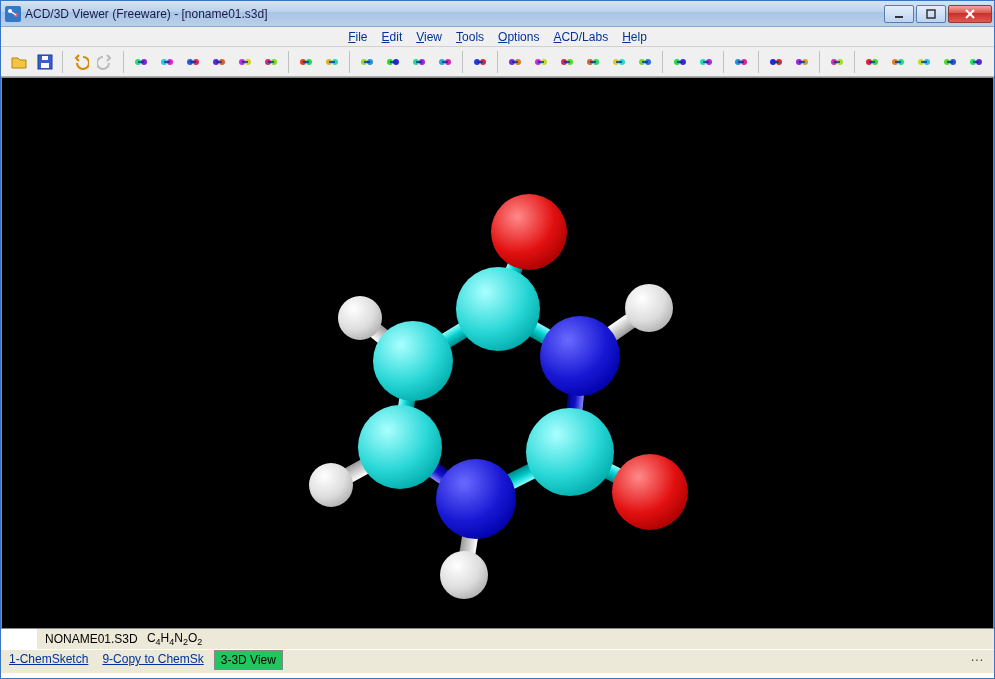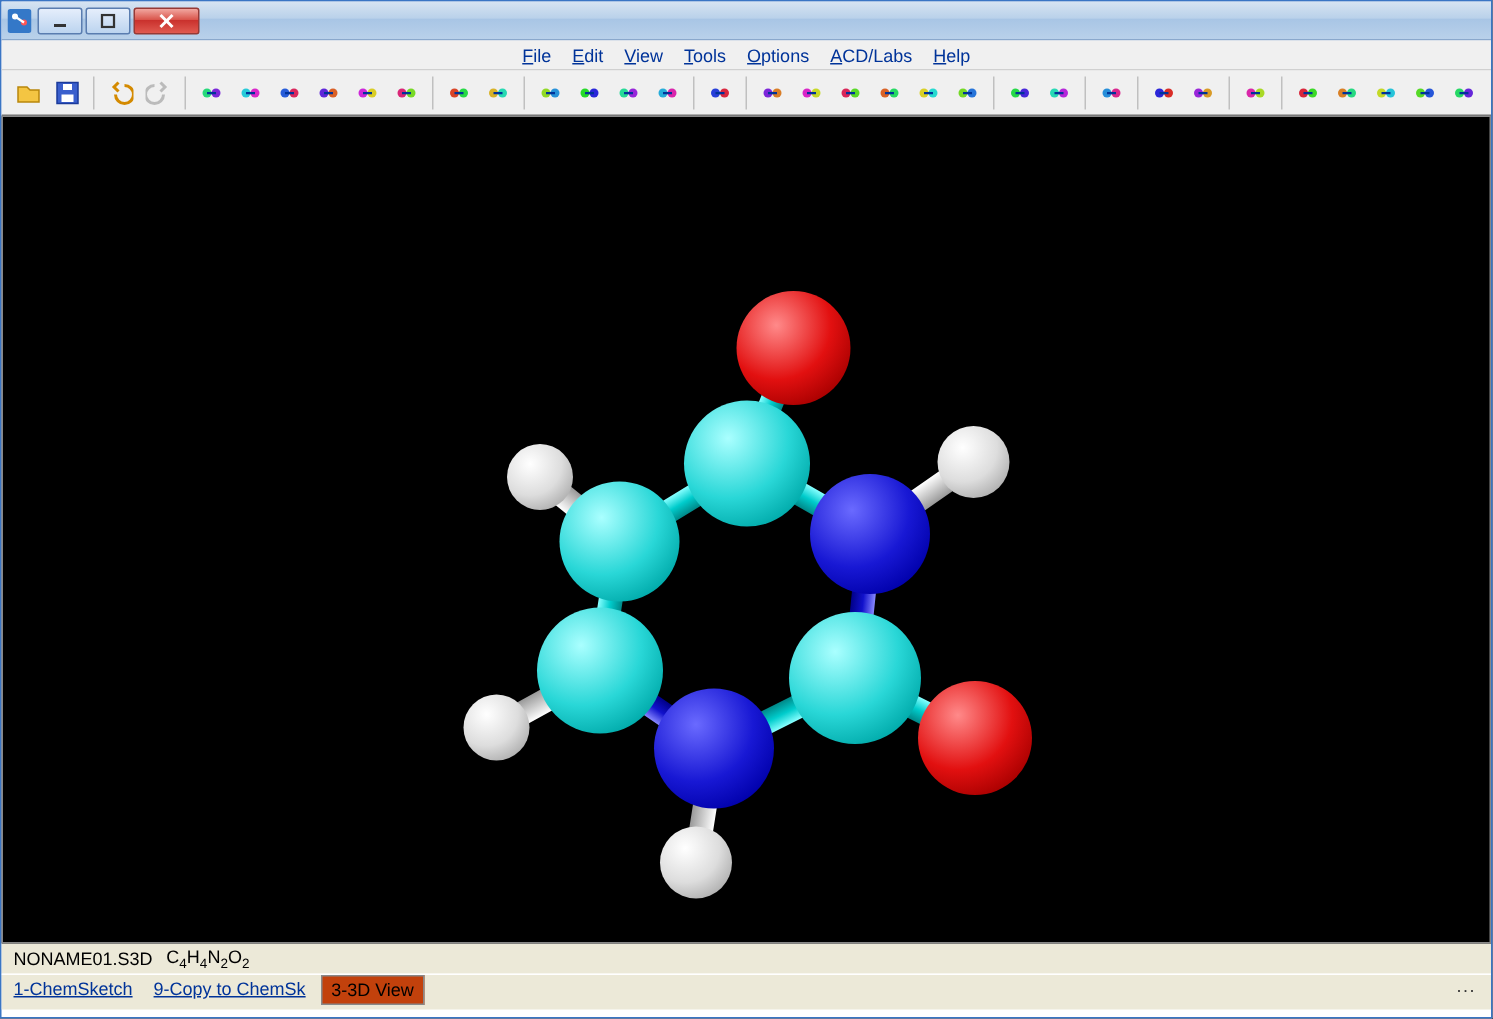--- a/index.html
+++ b/index.html
@@ -11,25 +11,25 @@
   .winbtn { width:30px; height:18px; border:1px solid #5a7db0; border-radius:2px; display:flex; align-items:center; justify-content:center; background:linear-gradient(to bottom,#e5eefb,#bcd4ef); }
   .winbtn.close { width:44px; background:linear-gradient(to bottom,#f1a7a0,#d9544a 45%,#c9302c 46%,#e05a50); border-color:#963a36; }
   .winbtn svg { width:12px; height:10px; }
   .menubar { height:20px; background:#f0f0f0; display:flex; align-items:center; padding:0 4px; gap:2px; border-bottom:1px solid #d0d0d0;justify-content:center; }
   .menu { color:#003399; padding:1px 6px; cursor:default; }
   .menu u { text-decoration:underline; }
   .toolbar { height:30px; background:#f0f0f0; display:flex; align-items:center; padding:0 6px; gap:2px; border-bottom:1px solid #b0b0b0; }
   .tbtn { width:24px; height:24px; display:flex; align-items:center; justify-content:center; }
   .sep { width:1px; height:22px; background:#c0c0c0; margin:0 3px; }
   .viewport { position:relative; height:552px; background:#000; border:1px solid #888; margin:0; }
-  .statusbar1 { height:20px; background:#ece9d8; display:flex; align-items:center; padding:0 8px; color:#000; font-family:Tahoma,sans-serif; font-size:11px; }
+  .statusbar1 { height:20px; background:#ece9d8; display:flex; align-items:center; padding:0 8px; color:#000; font-family:Tahoma,sans-serif; font-size:11px;margin-left:36px; }
   .statusbar1 .sub { font-size:9px; vertical-align:sub; }
   .statusbar2 { height:24px; background:#ece9d8; border-top:1px solid #fff; display:flex; align-items:flex-start; padding:0 4px; gap:6px; }
   .tablink { color:#003399; text-decoration:underline; padding:2px 4px; cursor:pointer; }
-  .tablink.active { background:#c2410c; border:1px solid #888; text-decoration:none; color:#000; padding:2px 6px; }
+  .tablink.active { background:#22c55e; border:1px solid #888; text-decoration:none; color:#000; padding:2px 6px; }
   .dots { margin-left:auto; color:#333; padding-right:6px; letter-spacing:1px; }
   .atom { position:absolute; border-radius:50%; }
   .cyan { background:radial-gradient(circle at 35% 30%,#aaffff,#29d7d7 50%,#0aa 80%); }
   .blue { background:radial-gradient(circle at 35% 30%,#6a6aff,#1818d4 50%,#0000aa 80%); }
   .red  { background:radial-gradient(circle at 35% 30%,#ff8a8a,#e21010 50%,#a80000 80%); }
   .white{ background:radial-gradient(circle at 35% 30%,#ffffff,#dddddd 50%,#b0b0b0 80%); }
   .bond { position:absolute; height:16px; transform-origin:left center; border-radius:6px; }
   .bond.cy { background:linear-gradient(to bottom,#8ff,#0cc 50%,#088); }
   .bond.bl { background:linear-gradient(to bottom,#88f,#11c 50%,#008); }
   .bond.wh { background:linear-gradient(to bottom,#fff,#ccc 50%,#999); }
@@ -39,20 +39,21 @@
 
 <div class="titlebar">
   <span class="icon">
     <svg viewBox="0 0 16 16">
         <rect width="16" height="16" fill="#3478c8" rx="2"></rect>
         <circle cx="5" cy="5" r="2" fill="#fff"></circle>
         <circle cx="11" cy="9" r="2" fill="#f55"></circle>
         <line x1="5" y1="5" x2="11" y2="9" stroke="#fff" stroke-width="1.5"></line>
       </svg>
   </span>
+  <span class="title">ACD/3D Viewer (Freeware) - [noname01.s3d]</span>
   <div class="winbtns">
     <div class="winbtn">
         <svg viewBox="0 0 12 10">
           <line x1="2" y1="8" x2="10" y2="8" stroke="#333" stroke-width="2"></line>
         </svg>
       </div>
     <div class="winbtn">
         <svg viewBox="0 0 12 10">
           <rect x="2" y="1" width="8" height="8" stroke="#333" stroke-width="1.5" fill="none"></rect>
         </svg>

